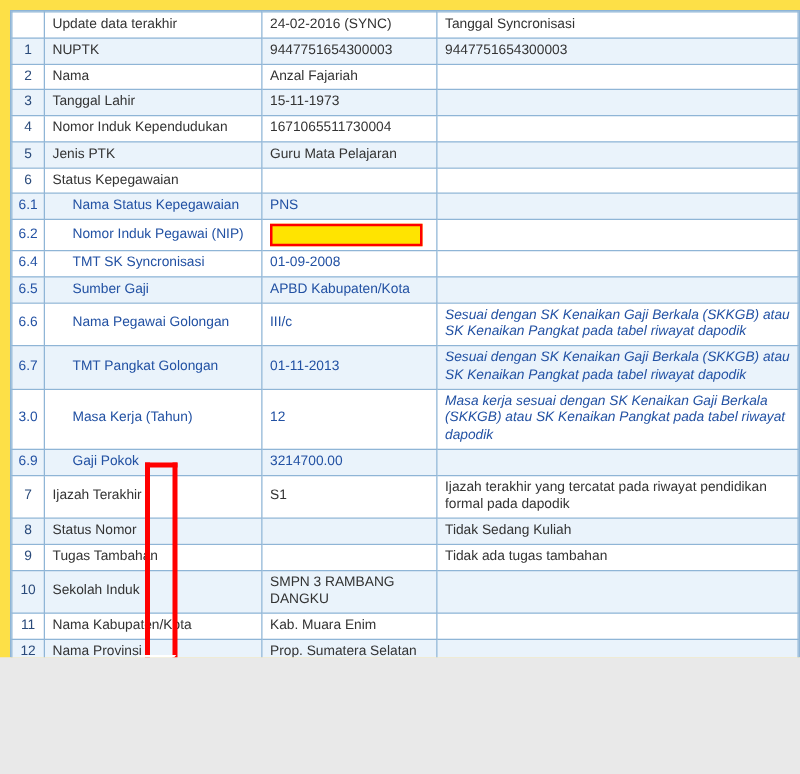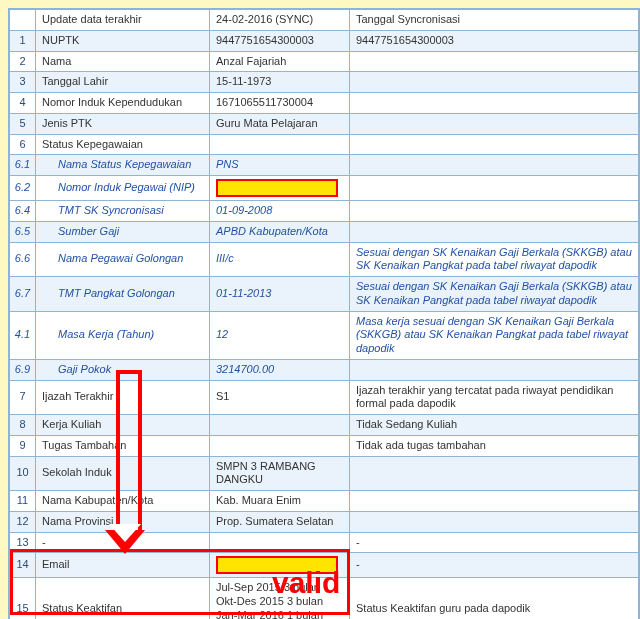--- a/index.html
+++ b/index.html
@@ -1,29 +1,29 @@
 <!DOCTYPE html>
 <html><head>
 <meta charset="utf-8">
 <style>
   html,body{margin:0;padding:0;font-family:Arial,Helvetica,sans-serif;font-size:11px;color:#333;background:#e9e9e9}
-  .frame{width:640px;height:619px;background:#fef9c3;position:relative;overflow:hidden;margin:0 auto}
+  .frame{width:640px;height:526px;background:#fde047;position:relative;overflow:hidden;margin:0 auto}
   .sheet{position:absolute;left:8px;top:8px;right:0;bottom:0;background:#fff;border:1px solid #8fb5d6;border-bottom:none}
   table{border-collapse:collapse;width:100%;table-layout:fixed}
   col.cn{width:26px}
   col.cl{width:174px}
   col.cv{width:140px}
   col.cd{} 
   td{border:1px solid #8fb5d6;padding:3px 6px;vertical-align:middle;line-height:1.25;word-wrap:break-word}
   tr.odd td{background:#fff}
   tr.even td{background:#eaf3fb}
   td.num{text-align:center;color:#2a4a7a;padding-left:0;padding-right:0}
   td.lbl{color:#333}
   td.val{color:#333}
-  tr.ital td{font-style:italic;color:#2251a3}
+  tr.ital td{color:#2251a3}
   tr.ital td.lbl{padding-left:22px}
   .redbox{display:inline-block;border:2px solid #f00;background:#ffe400;height:14px;width:118px;vertical-align:middle}
   .note{color:#2251a3;font-style:italic}
   
   .arrow{position:absolute;left:116px;top:370px;pointer-events:none}
   .arrow .shaft{width:18px;height:158px;border:4px solid #f00;border-bottom:none;background:transparent}
   .arrow .head{width:0;height:0;border-left:20px solid transparent;border-right:20px solid transparent;border-top:24px solid #f00;margin-left:-11px;margin-top:-2px}
   .arrow .head-in{position:absolute;left:-7px;top:154px;width:0;height:0;border-left:16px solid transparent;border-right:16px solid transparent;border-top:18px solid #fff}
   
   .hl{position:absolute;border:3px solid #f00;pointer-events:none}
@@ -115,40 +115,40 @@
             <td class="val">III/c</td>
             <td class="val note">Sesuai dengan SK Kenaikan Gaji Berkala (SKKGB) atau SK Kenaikan Pangkat pada tabel riwayat dapodik</td>
           </tr>
         <tr class="even ital">
             <td class="num">6.7</td>
             <td class="lbl">TMT Pangkat Golongan</td>
             <td class="val">01-11-2013</td>
             <td class="val note">Sesuai dengan SK Kenaikan Gaji Berkala (SKKGB) atau SK Kenaikan Pangkat pada tabel riwayat dapodik</td>
           </tr>
         <tr class="odd ital">
-            <td class="num">4.1</td>
+            <td class="num">3.0</td>
             <td class="lbl">Masa Kerja (Tahun)</td>
             <td class="val">12</td>
             <td class="val note">Masa kerja sesuai dengan SK Kenaikan Gaji Berkala (SKKGB) atau SK Kenaikan Pangkat pada tabel riwayat dapodik</td>
           </tr>
         <tr class="even ital">
             <td class="num">6.9</td>
             <td class="lbl">Gaji Pokok</td>
             <td class="val">3214700.00</td>
             <td class="val note"></td>
           </tr>
         <tr class="odd">
             <td class="num">7</td>
             <td class="lbl">Ijazah Terakhir</td>
             <td class="val">S1</td>
             <td class="val">Ijazah terakhir yang tercatat pada riwayat pendidikan formal pada dapodik</td>
           </tr>
         <tr class="even">
             <td class="num">8</td>
-            <td class="lbl">Kerja Kuliah</td>
+            <td class="lbl">Status Nomor</td>
             <td class="val"></td>
             <td class="val">Tidak Sedang Kuliah</td>
           </tr>
         <tr class="odd">
             <td class="num">9</td>
             <td class="lbl">Tugas Tambahan</td>
             <td class="val"></td>
             <td class="val">Tidak ada tugas tambahan</td>
           </tr>
         <tr class="even">

